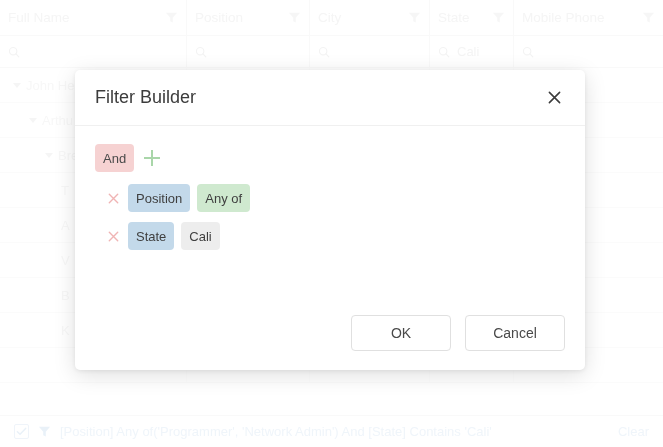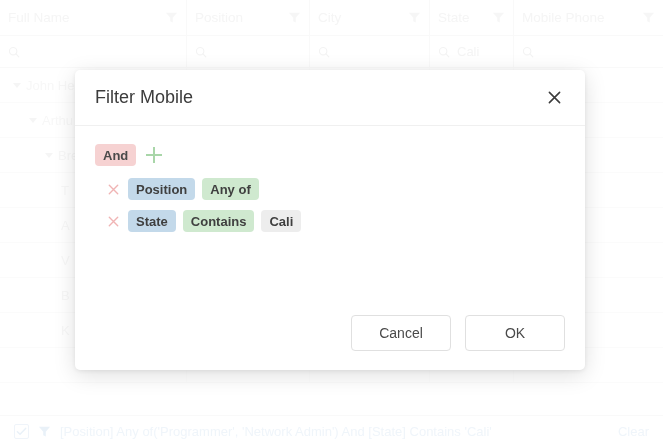--- a/index.html
+++ b/index.html
@@ -194,25 +194,24 @@
   .group-row {
     display: flex;
     align-items: center;
     gap: 9px;
     margin-bottom: 12px;
   }
   .chip {
     display: inline-flex;
     align-items: center;
     height: 22px;
-    padding: 8px 8px;
+    padding: 14px 8px;
     border-radius: 4px;
     font-size: 13px;
     white-space: nowrap;
-    font-weight: bold;
   }
   .chip-and {
     background: #f6d2d2;
     color: #4a4a4a;
     cursor: pointer;
   }
   .add-btn {
     width: 18px; height: 18px;
     flex: none;
     position: relative;
@@ -474,21 +473,21 @@
   </div>
   <div class="fb-text">[Position] Any of('Programmer', 'Network Admin') And [State] Contains 'Cali'</div>
   <div class="fb-clear">Clear</div>
 </div>
 
 <div id="modal-overlay"></div>
 
 <div id="filter-builder-dialog">
 
   <div class="dlg-header">
-    <div class="dlg-title">Filter Mobile</div>
+    <div class="dlg-title">Filter Builder</div>
     <div class="dlg-close">
       <svg viewBox="0 0 14 14">
         <path d="M1.5 1.5 L12.5 12.5 M12.5 1.5 L1.5 12.5" stroke="#3c3c3c" stroke-width="1.7" stroke-linecap="round"></path>
       </svg>
     </div>
   </div>
 
   <div class="dlg-body">
 
     <div class="group-row">
@@ -506,25 +505,24 @@
           <span class="chip chip-field">Position</span>
           <span class="chip chip-operator">Any of</span>
         </div>
         <div class="cond-row">
           <span class="remove-btn">
             <svg viewBox="0 0 12 12">
               <path d="M1.4 1.4 L10.6 10.6 M10.6 1.4 L1.4 10.6" stroke="#f0b4b4" stroke-width="1.5" stroke-linecap="round"></path>
             </svg>
           </span>
           <span class="chip chip-field">State</span>
-          <span class="chip chip-operator">Contains</span>
           <span class="chip chip-value">Cali</span>
         </div>
       </div>
 
   </div>
 
   <div class="dlg-footer">
+    <button class="dlg-btn">OK</button>
     <button class="dlg-btn">Cancel</button>
-    <button class="dlg-btn">OK</button>
   </div>
 
 </div>
 
 </body></html>

